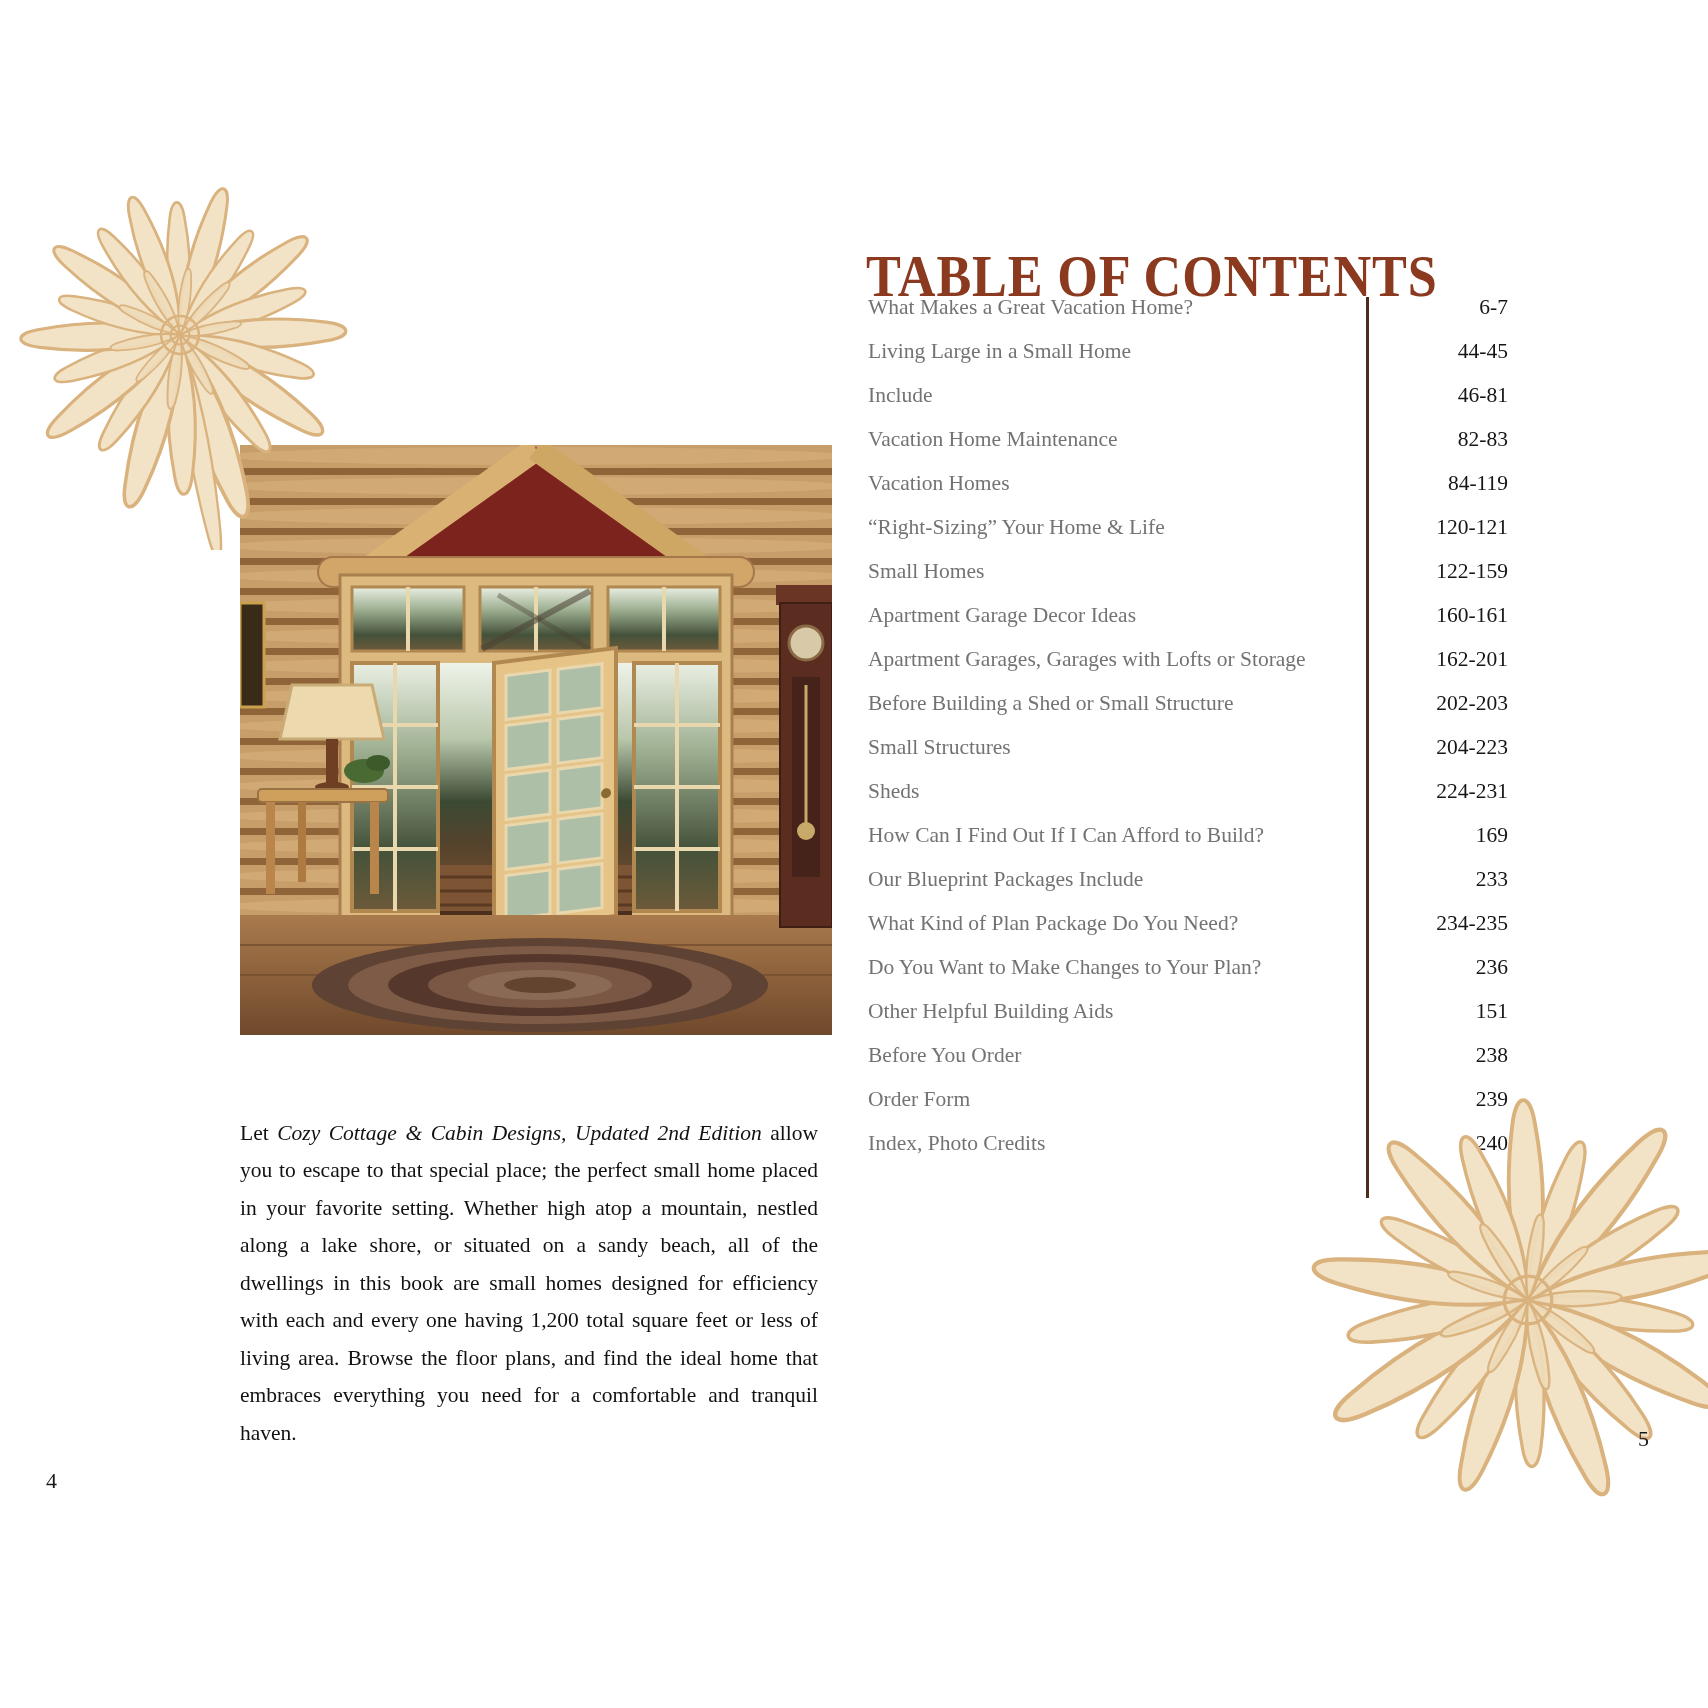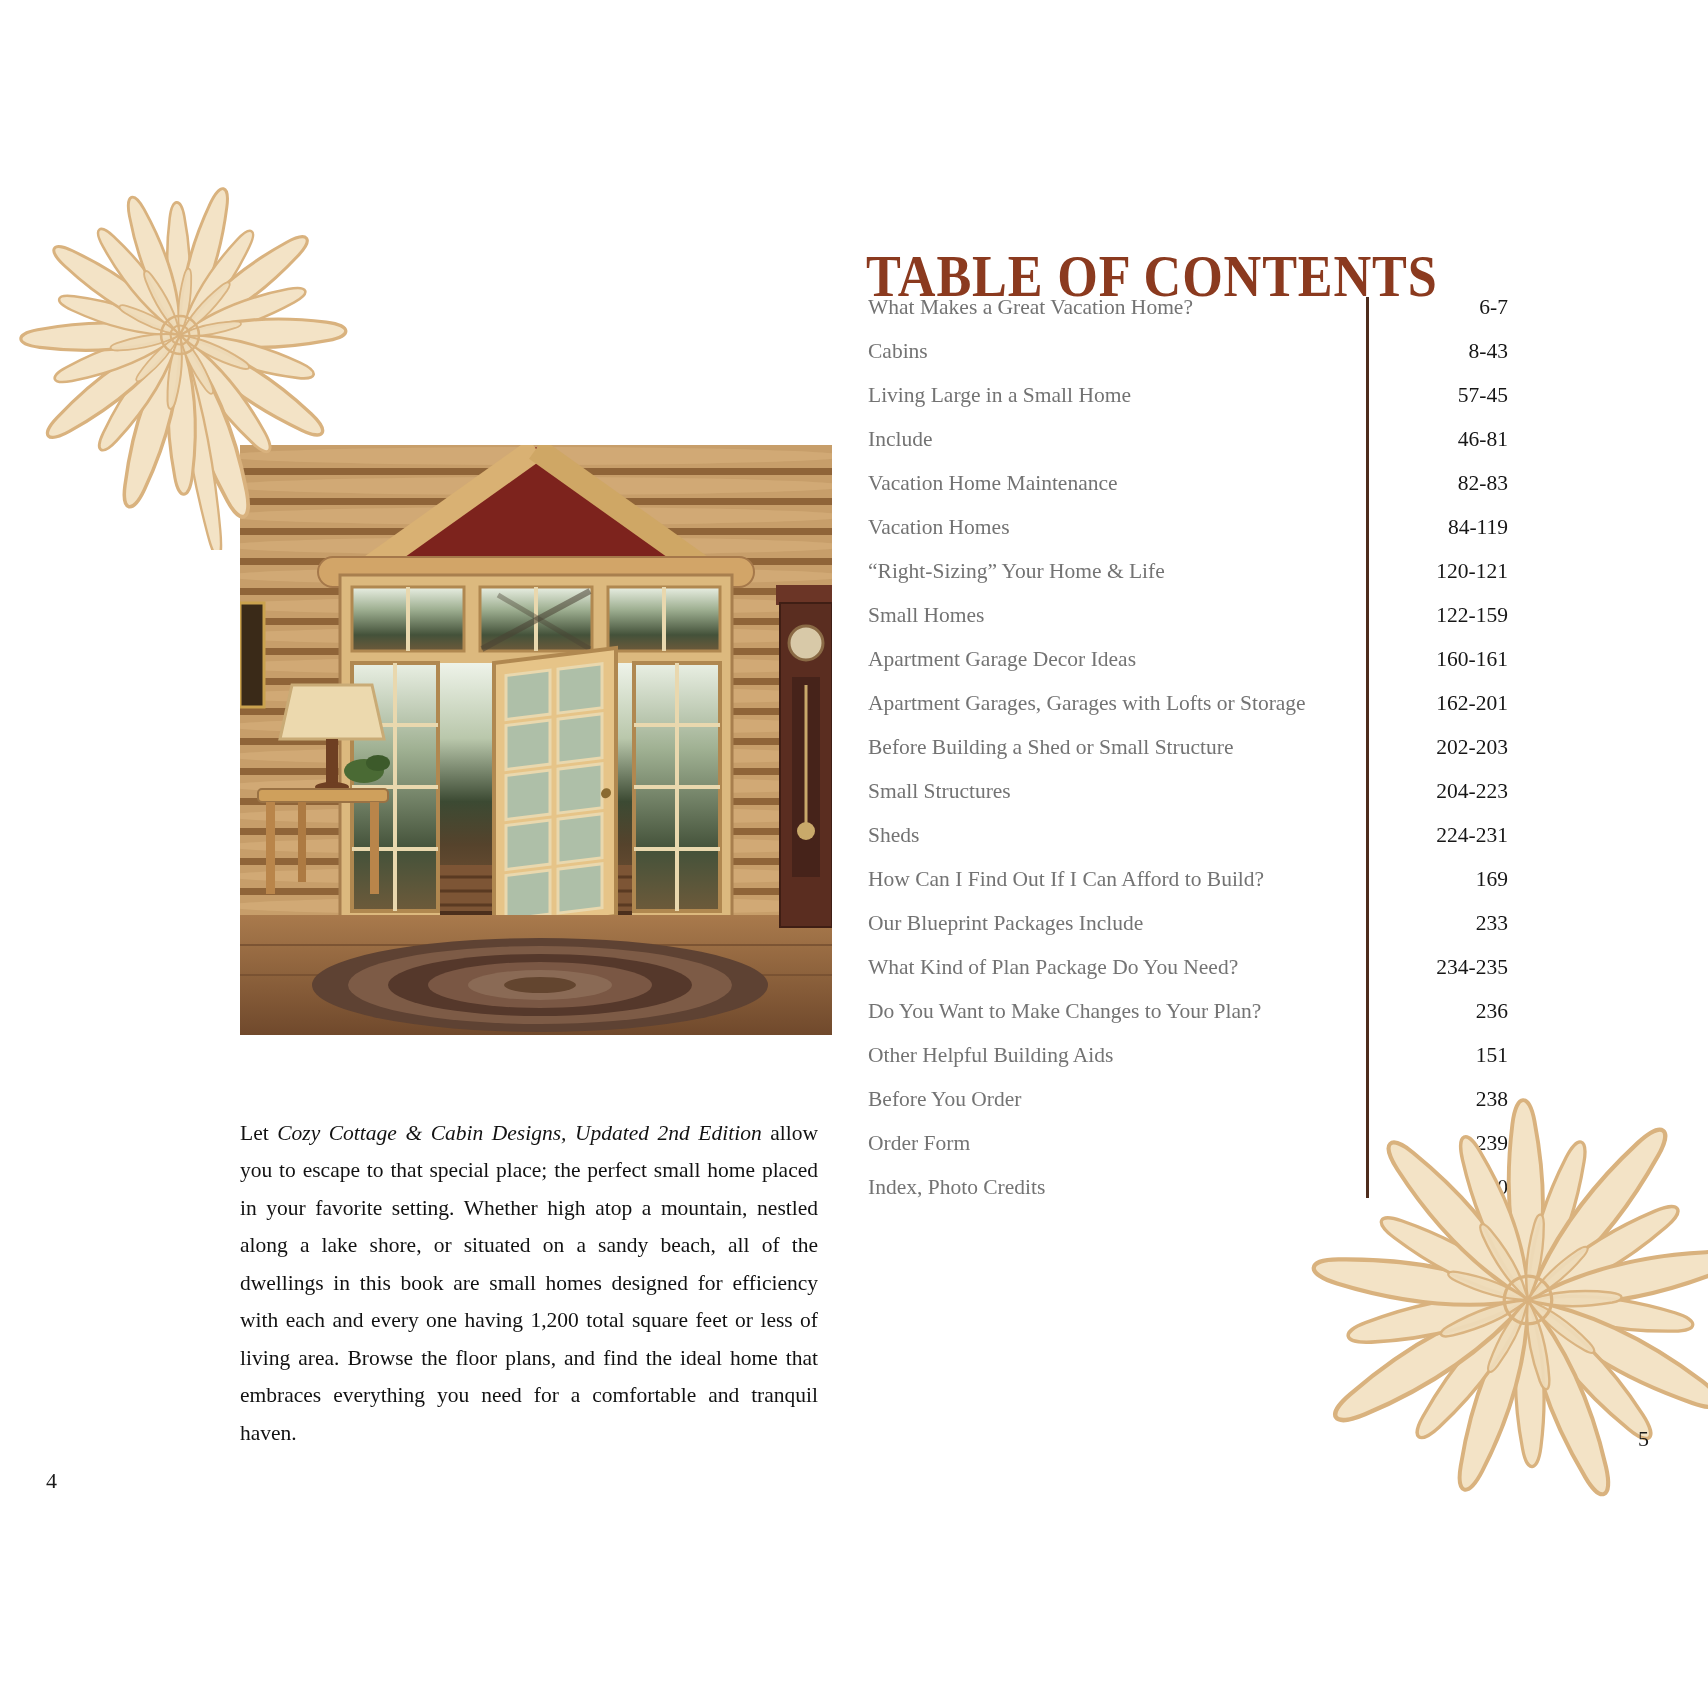--- a/index.html
+++ b/index.html
@@ -233,28 +233,24 @@
 
   <div id="toc-rule"></div>
 
   <div id="toc-list">
 
       <div class="toc-row">
         <div class="toc-label">What Makes a Great Vacation Home?</div>
         <div class="toc-pages">6-7</div>
       </div>
 
-      <div class="toc-row">
-        <div class="toc-label">Cabins</div>
-        <div class="toc-pages">8-43</div>
-      </div>
 
       <div class="toc-row">
         <div class="toc-label">Living Large in a Small Home</div>
-        <div class="toc-pages">57-45</div>
+        <div class="toc-pages">44-45</div>
       </div>
 
       <div class="toc-row">
         <div class="toc-label">Include</div>
         <div class="toc-pages">46-81</div>
       </div>
 
       <div class="toc-row">
         <div class="toc-label">Vacation Home Maintenance</div>
         <div class="toc-pages">82-83</div>

